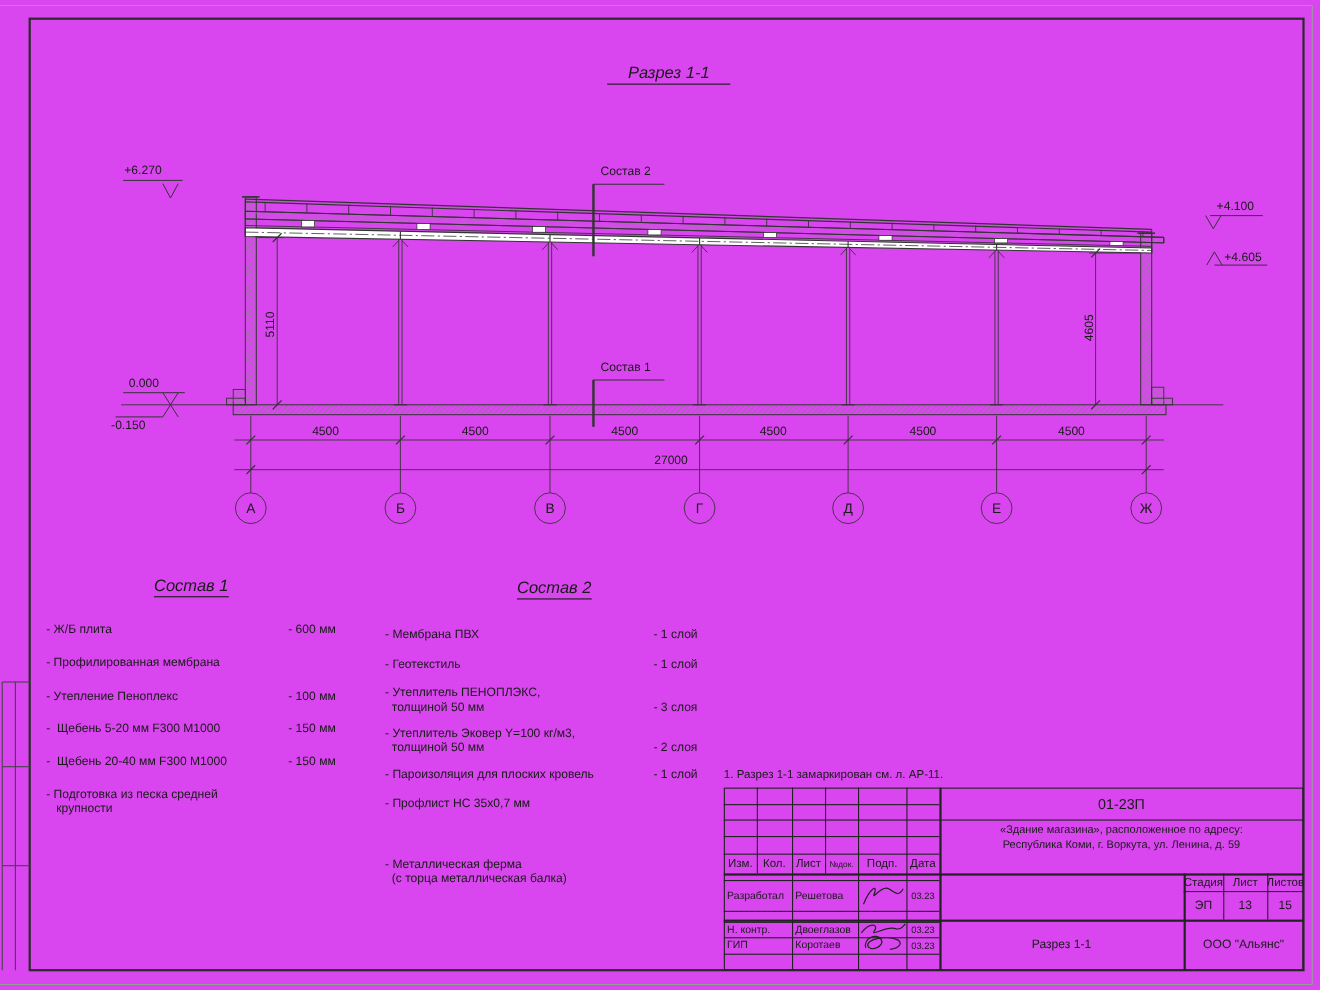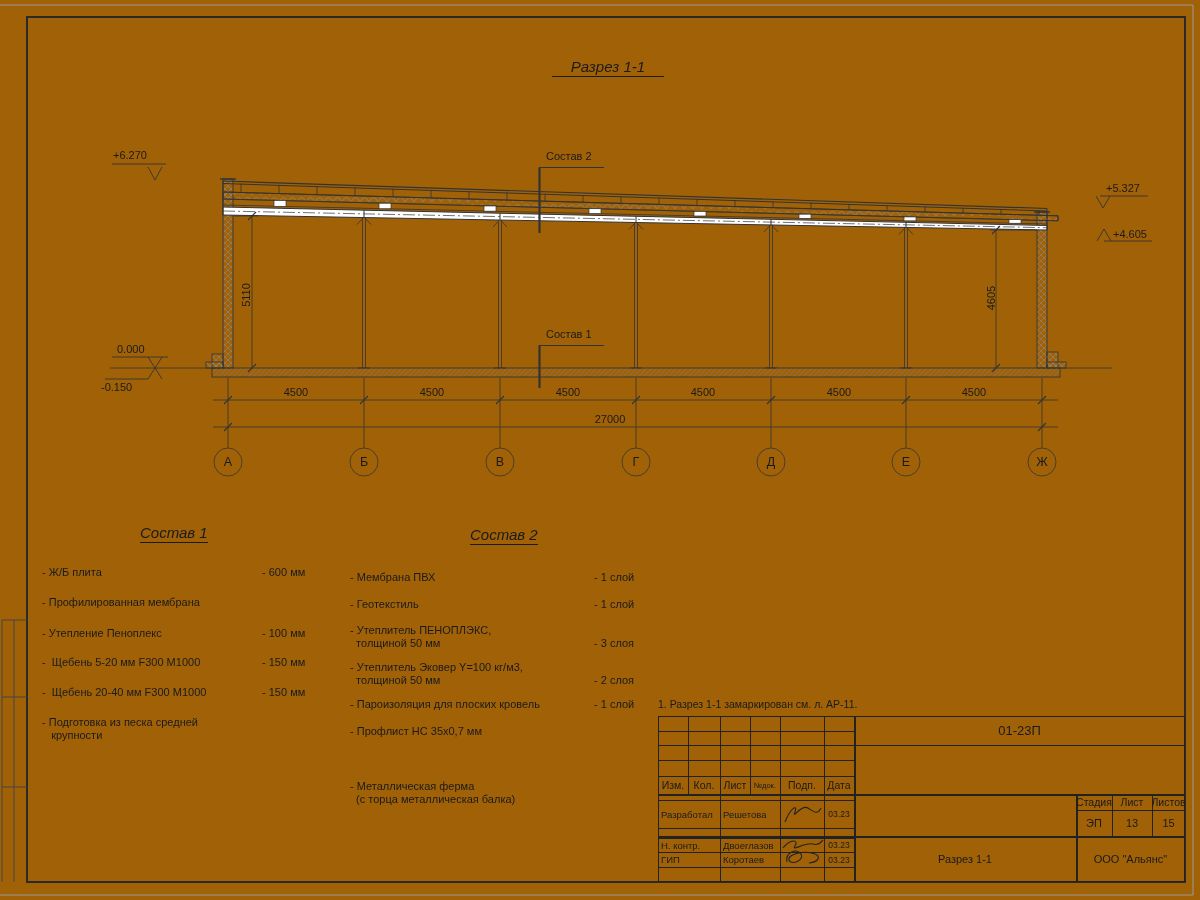--- a/index.html
+++ b/index.html
@@ -1,16 +1,16 @@
 <!DOCTYPE html>
 <html><head>
 <meta charset="utf-8">
 <style>
   html,body{margin:0;padding:0;background:#fff;}
-  #sheet{position:relative;width:1200px;height:900px;background:#a16207;overflow:hidden;
+  #sheet{position:relative;width:1200px;height:900px;background:#d946ef;overflow:hidden;
          font-family:"Liberation Sans",sans-serif;color:#1a1a1a;}
   .abs{position:absolute;}
   .t{position:absolute;white-space:pre;line-height:1.15;}
   .c{text-align:center;}
   .it{font-style:italic;}
   .ul{border-bottom:1.2px solid #1a1a1a;padding-bottom:1px;}
   .f15{font-size:15px;}
   .f12{font-size:12.5px;}
   .f11{font-size:11px;}
   .f10{font-size:10.5px;}
@@ -223,21 +223,21 @@
   </svg>
 
   <div class="t it f15 ul c" style="left:552px;top:58px;width:112px;">Разрез 1-1</div>
 
   <div class="t f11" style="left:546px;top:150px;">Состав 2</div>
   <div class="t f11" style="left:546px;top:328px;">Состав 1</div>
 
   <div class="t f11" style="left:113px;top:149px;">+6.270</div>
   <div class="t f11" style="left:117px;top:343px;">0.000</div>
   <div class="t f11" style="left:101px;top:381px;">-0.150</div>
-  <div class="t f11" style="left:1106px;top:182px;">+5.327</div>
+  <div class="t f11" style="left:1106px;top:182px;">+4.100</div>
   <div class="t f11" style="left:1113px;top:228px;">+4.605</div>
 
   <div class="vdim" style="left:224px;top:289px;">5110</div>
   <div class="vdim" style="left:969px;top:292px;">4605</div>
 
   <div class="t f11 c" style="left:266px;top:386px;width:60px;">4500</div>
   <div class="t f11 c" style="left:402px;top:386px;width:60px;">4500</div>
   <div class="t f11 c" style="left:538px;top:386px;width:60px;">4500</div>
   <div class="t f11 c" style="left:673px;top:386px;width:60px;">4500</div>
   <div class="t f11 c" style="left:809px;top:386px;width:60px;">4500</div>
@@ -329,20 +329,24 @@
 
   <svg class="abs" style="left:782px;top:801px;" width="42" height="26" viewBox="0 0 42 26">
     <path d="M3,21 C9,6 16,3 13,11 C10,19 19,3 26,7 C31,10 35,15 39,7" fill="none" stroke="#222" stroke-width="1.1"></path>
   </svg>
   <svg class="abs" style="left:779px;top:836px;" width="46" height="32" viewBox="0 0 46 32">
     <path d="M4,12 C12,2 20,4 16,10 C12,16 26,6 34,8 C40,10 42,6 44,4" fill="none" stroke="#222" stroke-width="1.1"></path>
     <path d="M8,26 C6,16 18,12 22,18 C26,24 12,30 10,24 C8,18 26,14 36,18 C42,20 40,26 30,27" fill="none" stroke="#222" stroke-width="1.1"></path>
   </svg>
 
   <div class="cellc" style="left:854px;top:716px;width:331px;height:29px;font-size:13px;">01-23П</div>
+  <div class="abs" style="left:854px;top:748px;width:331px;text-align:center;font-size:10px;line-height:1.35;">
+    <div>«Здание магазина», расположенное по адресу:</div>
+    <div>Республика Коми, г. Воркута, ул. Ленина, д. 59</div>
+  </div>
   <div class="cellc f11" style="left:854px;top:836px;width:222px;height:46px;">Разрез 1-1</div>
   <div class="cellc f11" style="left:1076px;top:836px;width:109px;height:46px;">ООО "Альянс"</div>
   <div class="cellc f10" style="left:1076px;top:794px;width:36px;height:16px;">Стадия</div>
   <div class="cellc f10" style="left:1112px;top:794px;width:40px;height:16px;">Лист</div>
   <div class="cellc f10" style="left:1152px;top:794px;width:33px;height:16px;overflow:hidden;">Листов</div>
   <div class="cellc f11" style="left:1076px;top:810px;width:36px;height:26px;">ЭП</div>
   <div class="cellc f11" style="left:1112px;top:810px;width:40px;height:26px;">13</div>
   <div class="cellc f11" style="left:1152px;top:810px;width:33px;height:26px;">15</div>
 
 </div>

